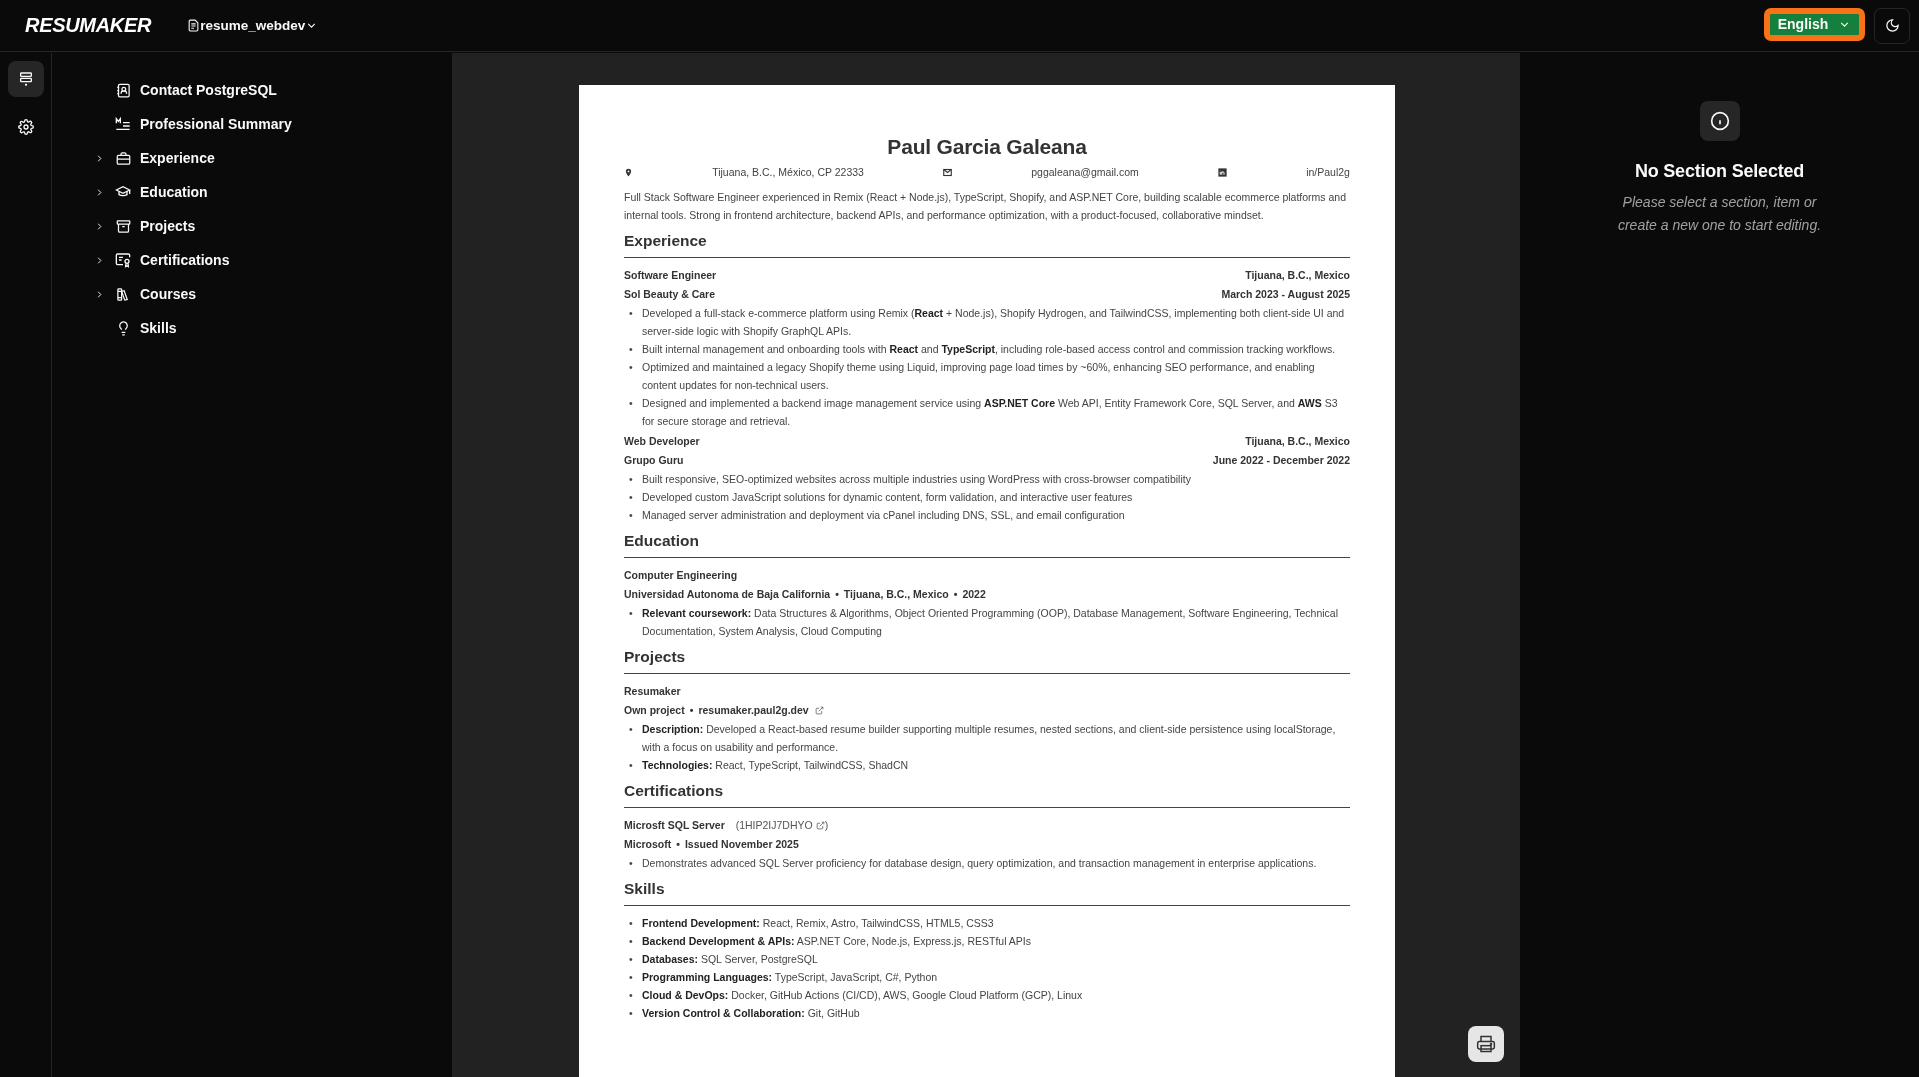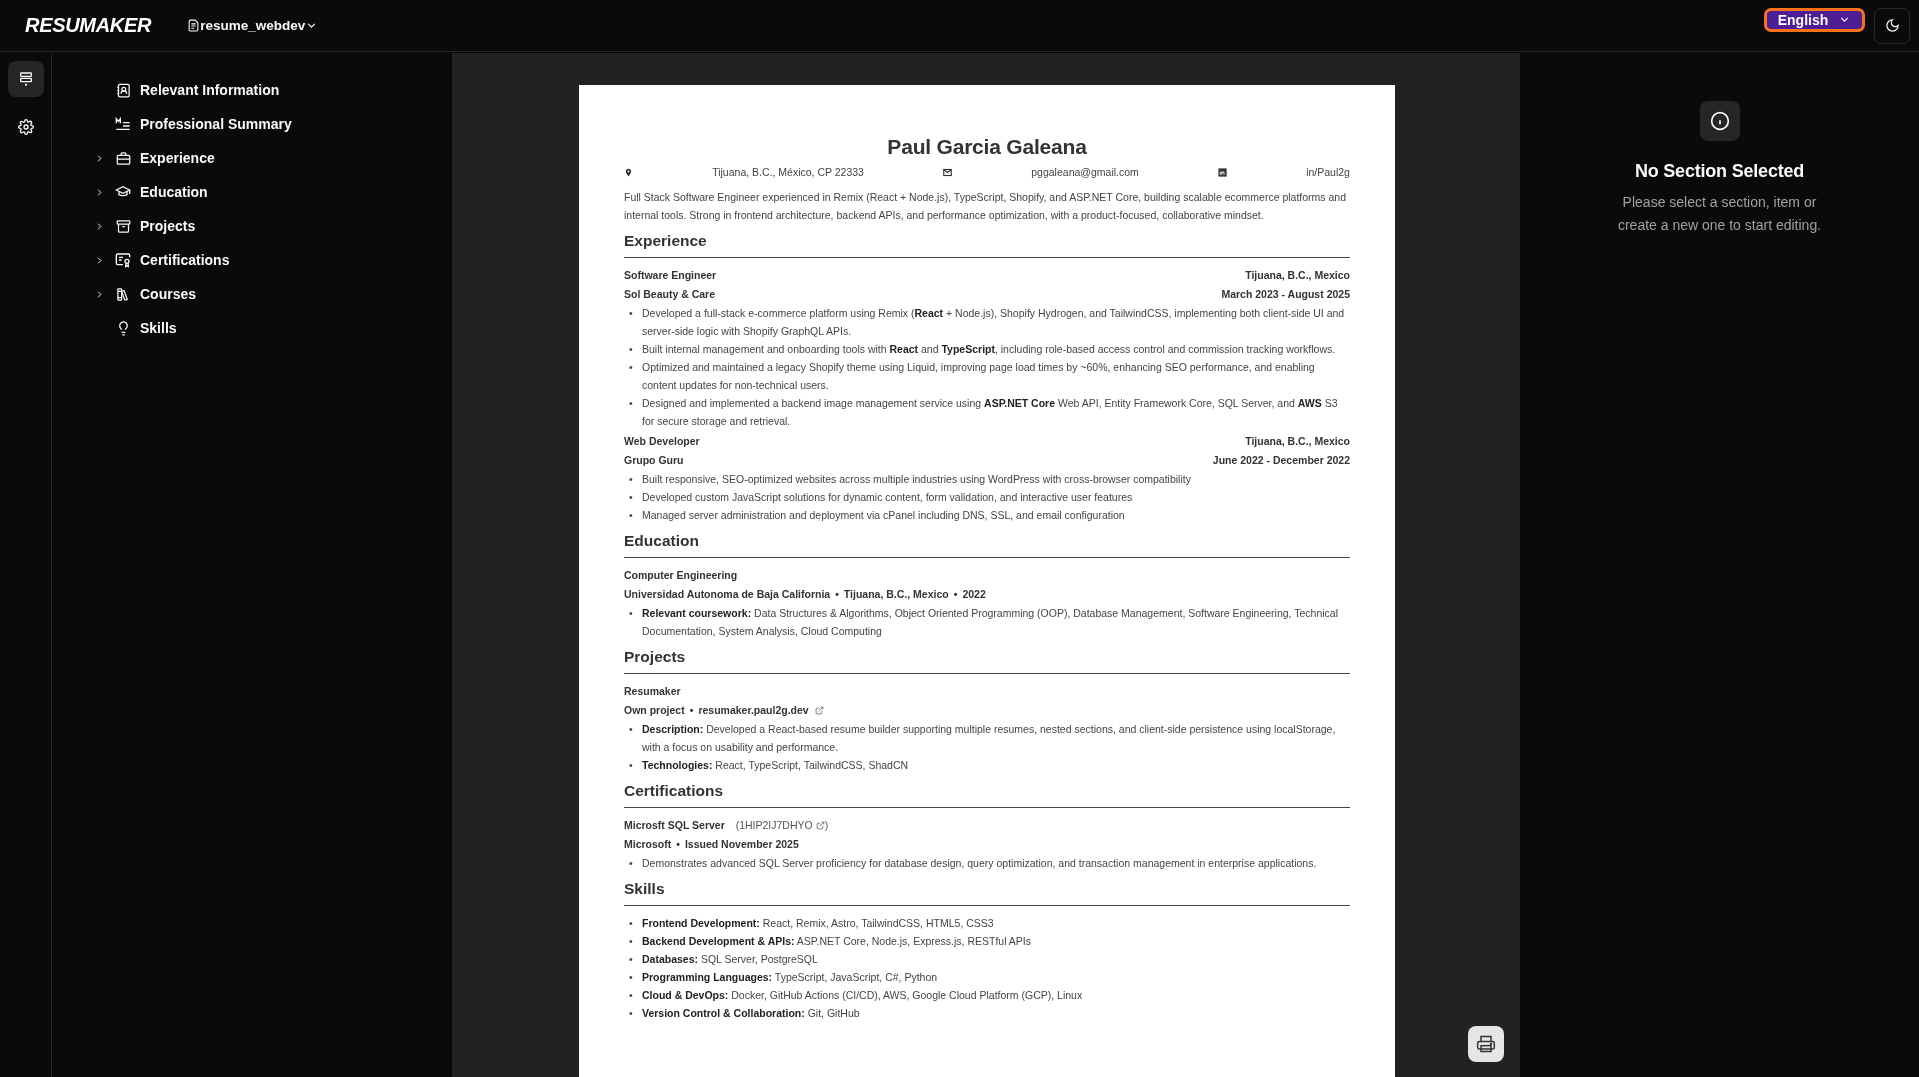--- a/index.html
+++ b/index.html
@@ -2,21 +2,21 @@
 <html><head>
 <meta charset="utf-8">
 <style>
   * { box-sizing: border-box; margin: 0; padding: 0; }
   html, body { width: 1919px; height: 1077px; overflow: hidden; background: #0a0a0a; color: #fafafa; font-family: "Liberation Sans", sans-serif; }
   .header { position: absolute; left: 0; top: 0; width: 1919px; height: 52px; background: #0a0a0a; border-bottom: 1px solid #262626; display: flex; align-items: center; }
   .logo { margin-left: 25px; font-size: 20px; font-weight: 700; font-style: italic; letter-spacing: -0.3px; color: #fff; }
   .resume-select { margin-left: 36px; display: flex; align-items: center; font-size: 13.5px; font-weight: 700; color: #fafafa; cursor: pointer; }
   .resume-select svg { width: 13px; height: 13px; }
   .header-right { margin-left: auto; display: flex; gap: 9px; margin-right: 9px; }
-  .lang-btn { height: 24px; width: 101px; border: 3px solid #f97316; border-radius: 7px; background: #4c1d95; display: flex; align-items: center; justify-content: center; gap: 10px; font-size: 14px; font-weight: 700; color: #fafafa; }
+  .lang-btn { height: 33px; width: 101px; border: 6px solid #f97316; border-radius: 7px; background: #15803d; display: flex; align-items: center; justify-content: center; gap: 10px; font-size: 14px; font-weight: 700; color: #fafafa; }
   .theme-btn { height: 36px; width: 36px; border: 1px solid #262626; border-radius: 7px; background: #0a0a0a; display: flex; align-items: center; justify-content: center; }
   .rail { position: absolute; left: 0; top: 53px; width: 52px; height: 1024px; background: #0a0a0a; border-right: 1px solid #262626; display: flex; flex-direction: column; align-items: center; padding-top: 8px; gap: 12px; }
   .rail-btn { width: 36px; height: 36px; border-radius: 8px; display: flex; align-items: center; justify-content: center; }
   .rail-btn.active { background: #262626; }
   .sidebar { position: absolute; left: 53px; top: 53px; width: 399px; height: 1024px; background: #0a0a0a; padding: 20px 0 0 16px; }
   .sidebar h2 { font-size: 19px; font-weight: 700; color: #fafafa; margin-left: 2px; margin-bottom: 14px; letter-spacing: -0.2px; }
   .nav-item { display: flex; align-items: center; height: 34px; font-size: 14px; font-weight: 700; color: #fafafa; cursor: pointer; }
   .nav-chev { width: 16px; margin-left: 22px; display: flex; align-items: center; justify-content: center; }
   .nav-icon { width: 16px; height: 16px; margin-left: 8px; margin-right: 9px; display: flex; align-items: center; justify-content: center; }
   .preview { position: absolute; left: 452px; top: 53px; width: 1068px; height: 1024px; background: #222222; overflow: hidden; }
@@ -33,21 +33,21 @@
   .p-list li::before { content: "•"; position: absolute; left: 5px; top: 0; color: #444; }
   .p-list b { color: #222; }
   .p-meta { font-size: 10.5px; font-weight: 700; color: #333; line-height: 19px; }
   .p-meta .dot { margin: 0 5px; }
   .p-meta .light { font-weight: 400; color: #555; }
   .ext { display: inline-block; width: 9px; height: 9px; vertical-align: -1px; margin-left: 3px; }
   .print-btn { position: absolute; left: 1016px; top: 973px; width: 36px; height: 36px; border-radius: 8px; background: #e6e6e6; display: flex; align-items: center; justify-content: center; }
   .right-panel { position: absolute; left: 1520px; top: 53px; width: 399px; height: 1024px; background: #0a0a0a; display: flex; flex-direction: column; align-items: center; padding-top: 48px; }
   .info-box { width: 40px; height: 40px; border-radius: 8px; background: #262626; display: flex; align-items: center; justify-content: center; }
   .empty-title { margin-top: 20px; font-size: 18px; font-weight: 700; color: #fafafa; letter-spacing: -0.2px; }
-  .empty-desc { margin-top: 9px; font-size: 14px; color: #a1a1a1; text-align: center; line-height: 23px; width: 220px; }
+  .empty-desc { margin-top: 9px; font-size: 14px; color: #a1a1a1; text-align: center; line-height: 23px; width: 220px; font-style: italic; }
 </style>
 </head>
 <body>
 
 <div class="header">
   <div class="logo">RESUMAKER</div>
   <div class="resume-select">
     <svg viewBox="0 0 24 24" fill="none" stroke="#fafafa" stroke-width="2">
         <path d="M15 2H6a2 2 0 0 0-2 2v16a2 2 0 0 0 2 2h12a2 2 0 0 0 2-2V7z"></path>
         <path d="M8 9h8M8 13h8M8 17h5"></path>
@@ -92,21 +92,21 @@
 
   <div class="nav-item">
     <span class="nav-chev"></span>
     <span class="nav-icon">
         <svg width="15" height="15" viewBox="0 0 24 24" fill="none" stroke="#fafafa" stroke-width="2">
           <rect x="4" y="2" width="17" height="20" rx="2"></rect>
           <circle cx="12.5" cy="10" r="3"></circle>
           <path d="M8 17a4.5 4.5 0 0 1 9 0M2 7h3M2 12h3M2 17h3"></path>
         </svg>
       </span>
-    <span>Relevant Information</span>
+    <span>Contact PostgreSQL</span>
   </div>
 
   <div class="nav-item">
     <span class="nav-chev"></span>
     <span class="nav-icon">
         <svg width="16" height="16" viewBox="0 0 24 24" fill="none" stroke="#fafafa" stroke-width="2">
           <path d="M2 11V4l3 4 3-4v7M12 10h10M12 15h10M2 20h20"></path>
         </svg>
       </span>
     <span>Professional Summary</span>

